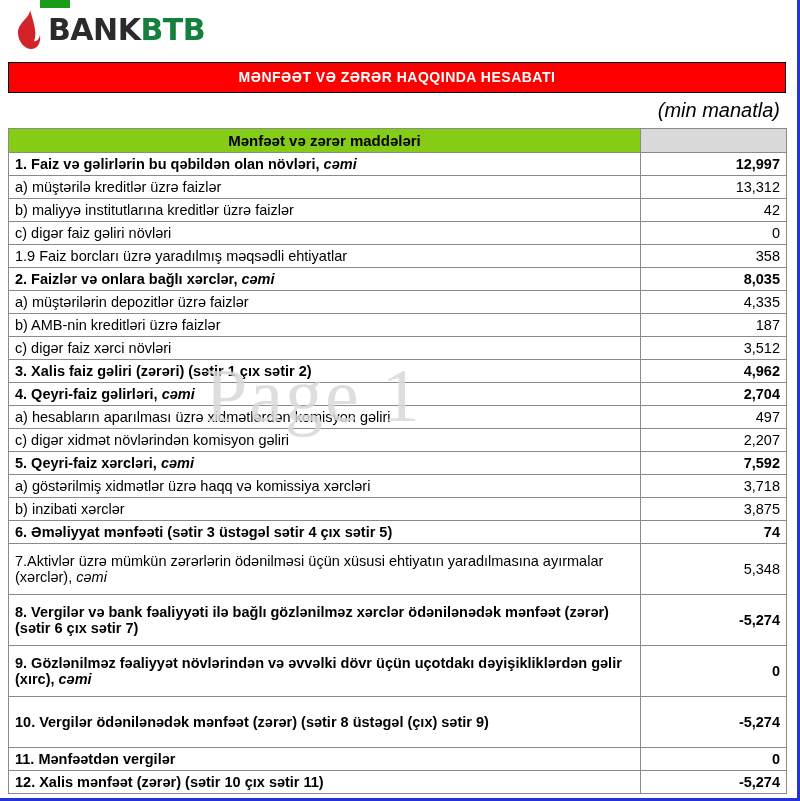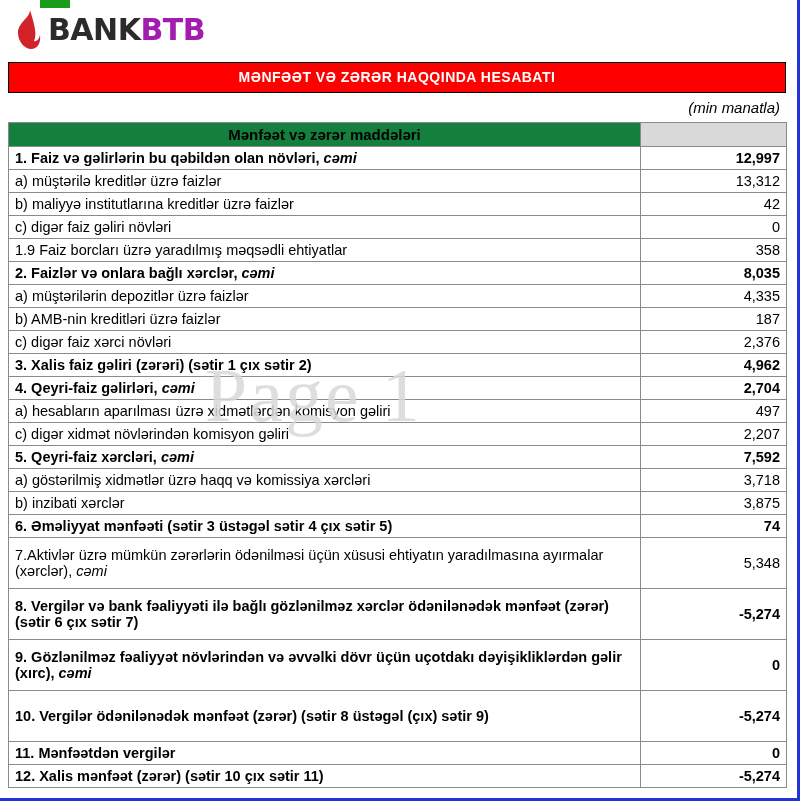--- a/index.html
+++ b/index.html
@@ -60,41 +60,41 @@
   }
   .flame svg { display: block; }
   .logo-text {
     font-family: "DejaVu Sans", sans-serif;
     font-size: 30px;
     font-weight: bold;
     letter-spacing: -0.5px;
     line-height: 1;
   }
   .logo-text .bank { color: #2b2b2b; }
-  .logo-text .btb  { color: #a21caf; }
+  .logo-text .btb  { color: #15803d; }
 
   
   .title-bar {
     margin: 2px 8px 0 8px;
     background: #fe0000;
     border: 1px solid #000000;
     text-align: center;
     color: #ffffff;
     font-size: 14px;
     font-weight: bold;
     letter-spacing: 0.5px;
     padding: 6px 0 7px 0;
   }
 
   
   .unit-line {
     margin: 0 8px;
     text-align: right;
     font-style: italic;
-    font-size: 15px;
+    font-size: 20px;
     padding: 6px 6px 6px 0;
   }
 
   
   table.report {
     margin: 0 8px;
     width: 778px;
     border-collapse: collapse;
     table-layout: fixed;
     font-size: 14.5px;
@@ -102,21 +102,21 @@
   table.report th,
   table.report td {
     border: 1px solid #8a8a8a;
     padding: 3px 6px;
     vertical-align: middle;
   }
   col.c-label { width: 632px; }
   col.c-value { width: 146px; }
 
   thead th {
-    background: #15803d;
+    background: #84cc16;
     font-weight: bold;
     text-align: center;
     font-size: 15px;
     padding: 4px 6px 5px 6px;
   }
   thead th.blank {
     background: #d9d9d9;
   }
 
   td.label {
@@ -211,21 +211,21 @@
         <tr>
           <td class="label">a) müştərilərin depozitlər üzrə faizlər</td>
           <td class="value">4,335</td>
         </tr>
         <tr>
           <td class="label">b) AMB-nin kreditləri üzrə faizlər</td>
           <td class="value">187</td>
         </tr>
         <tr>
           <td class="label">c) digər faiz xərci növləri</td>
-          <td class="value">2,376</td>
+          <td class="value">3,512</td>
         </tr>
         <tr class="bold ">
           <td class="label">3. Xalis faiz gəliri (zərəri) (sətir 1 çıx sətir 2)</td>
           <td class="value">4,962</td>
         </tr>
         <tr class="bold ">
           <td class="label">4. Qeyri-faiz gəlirləri, <i>cəmi</i></td>
           <td class="value">2,704</td>
         </tr>
         <tr>

